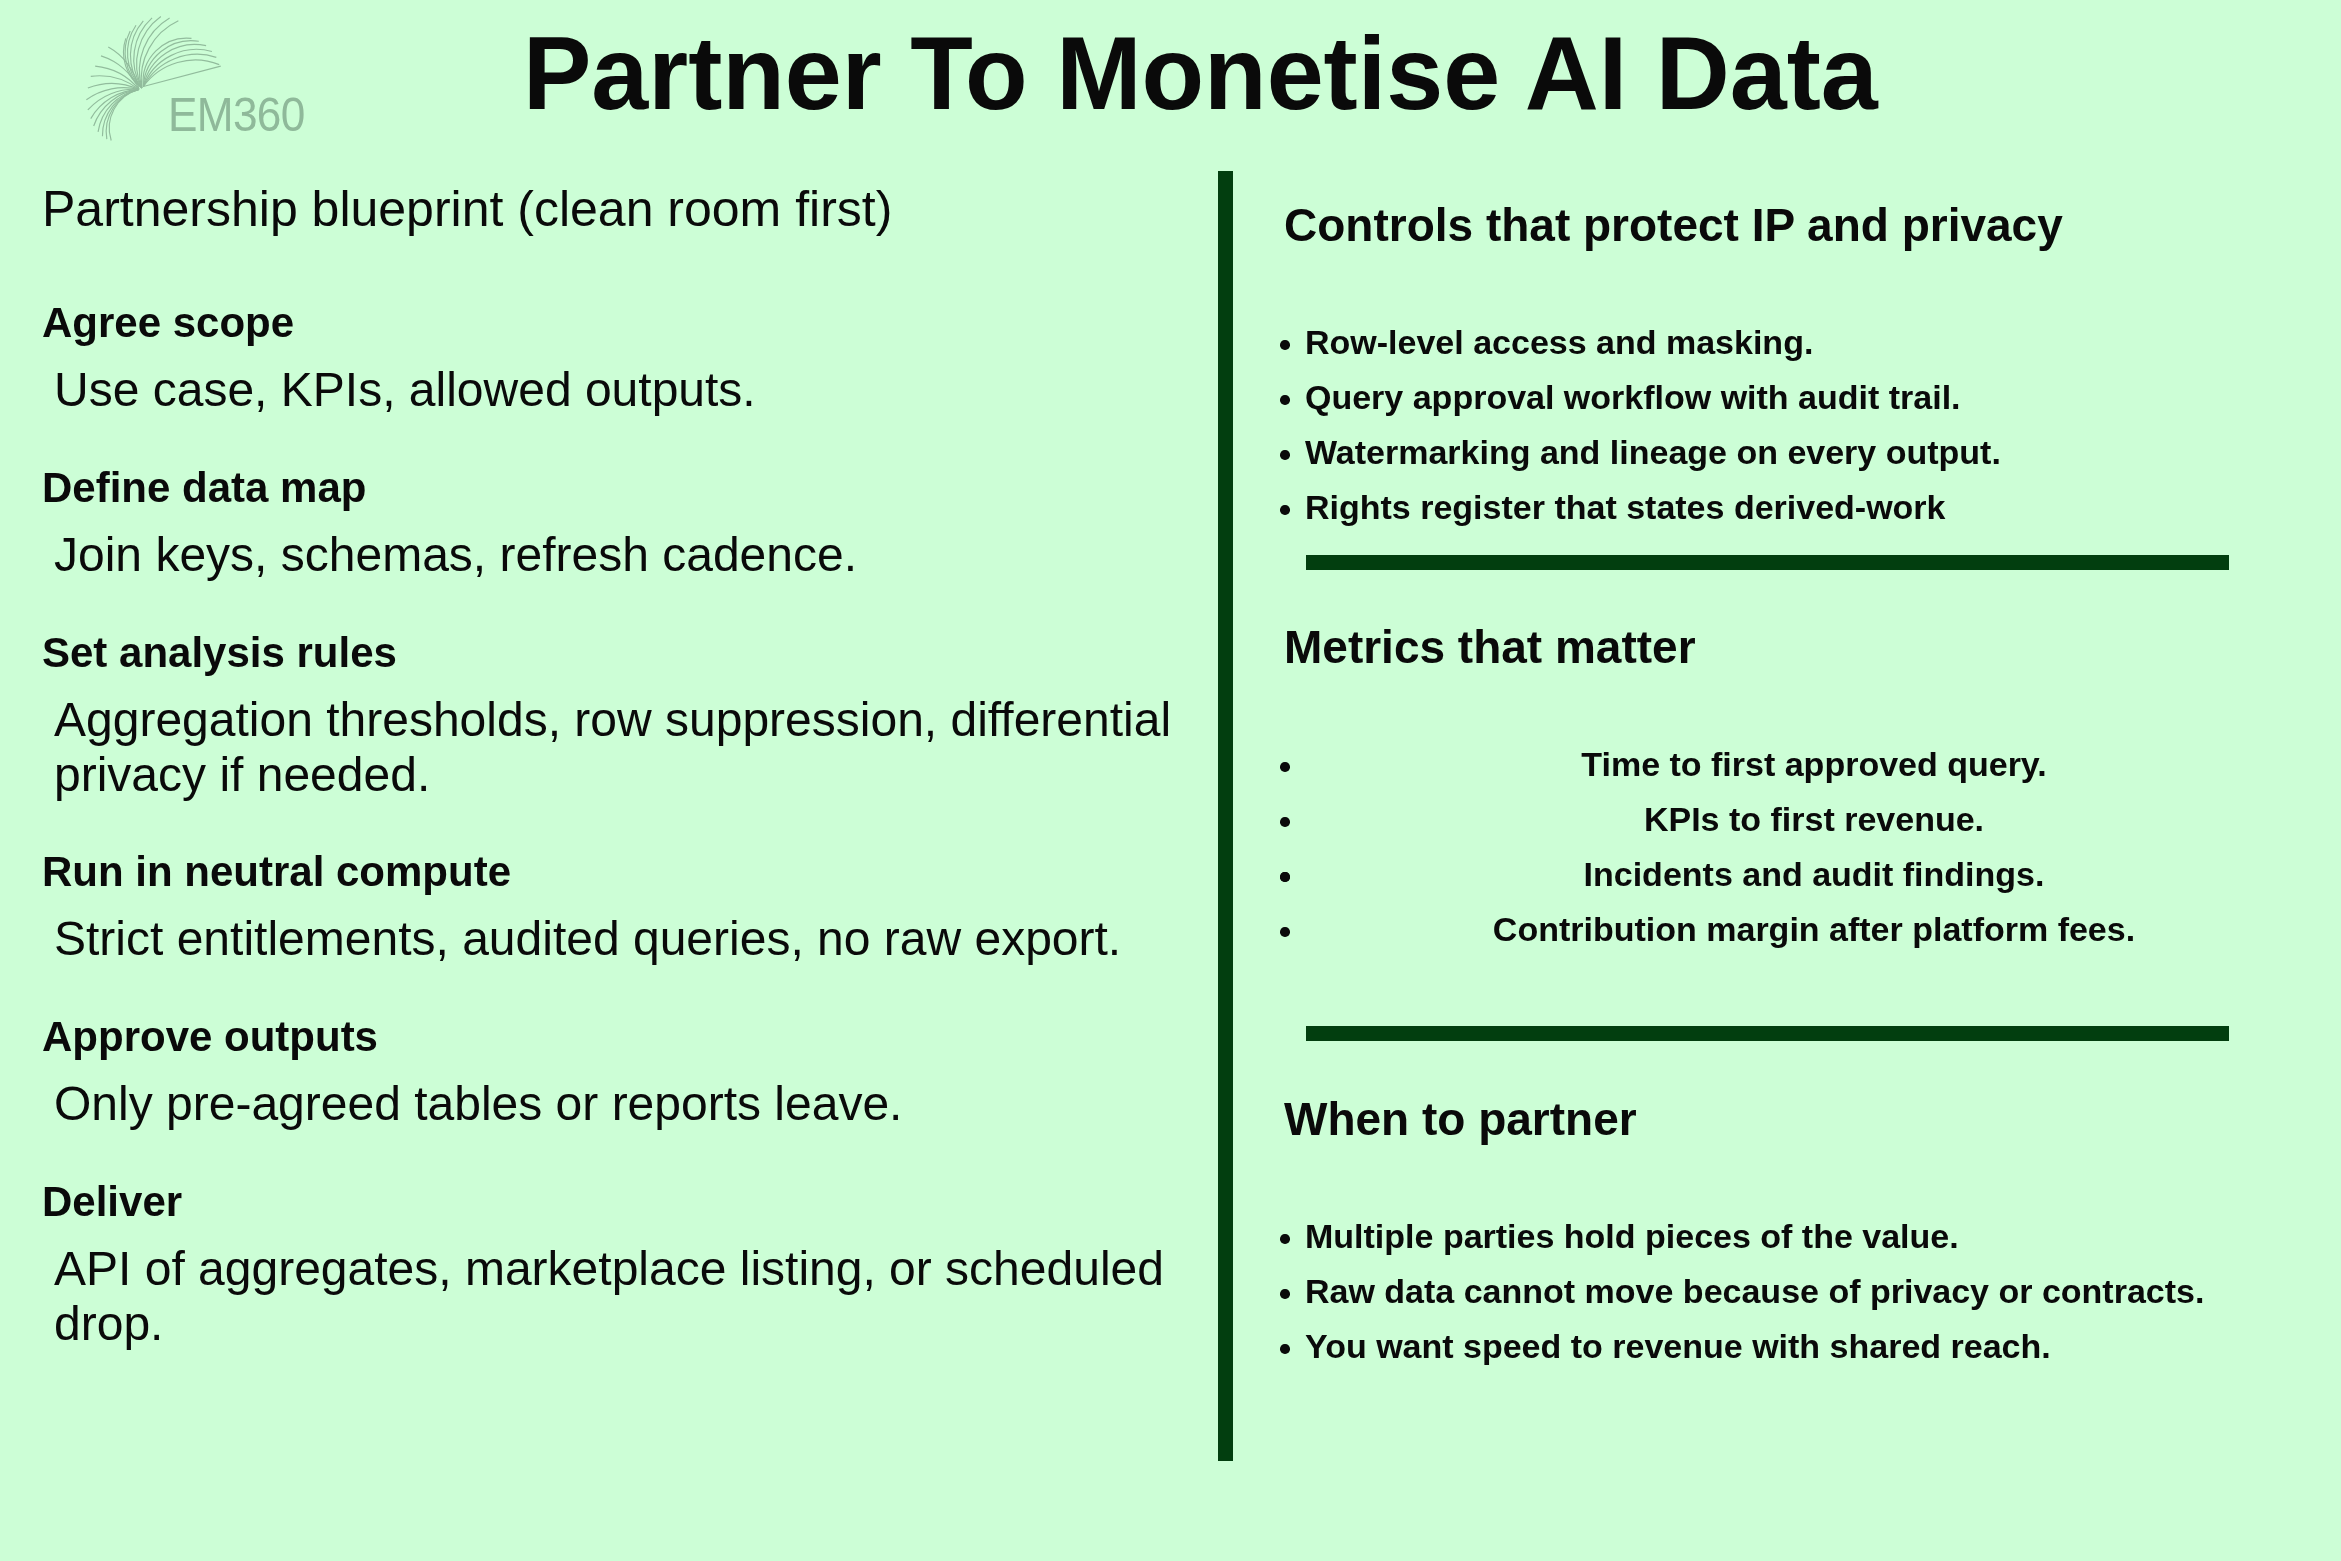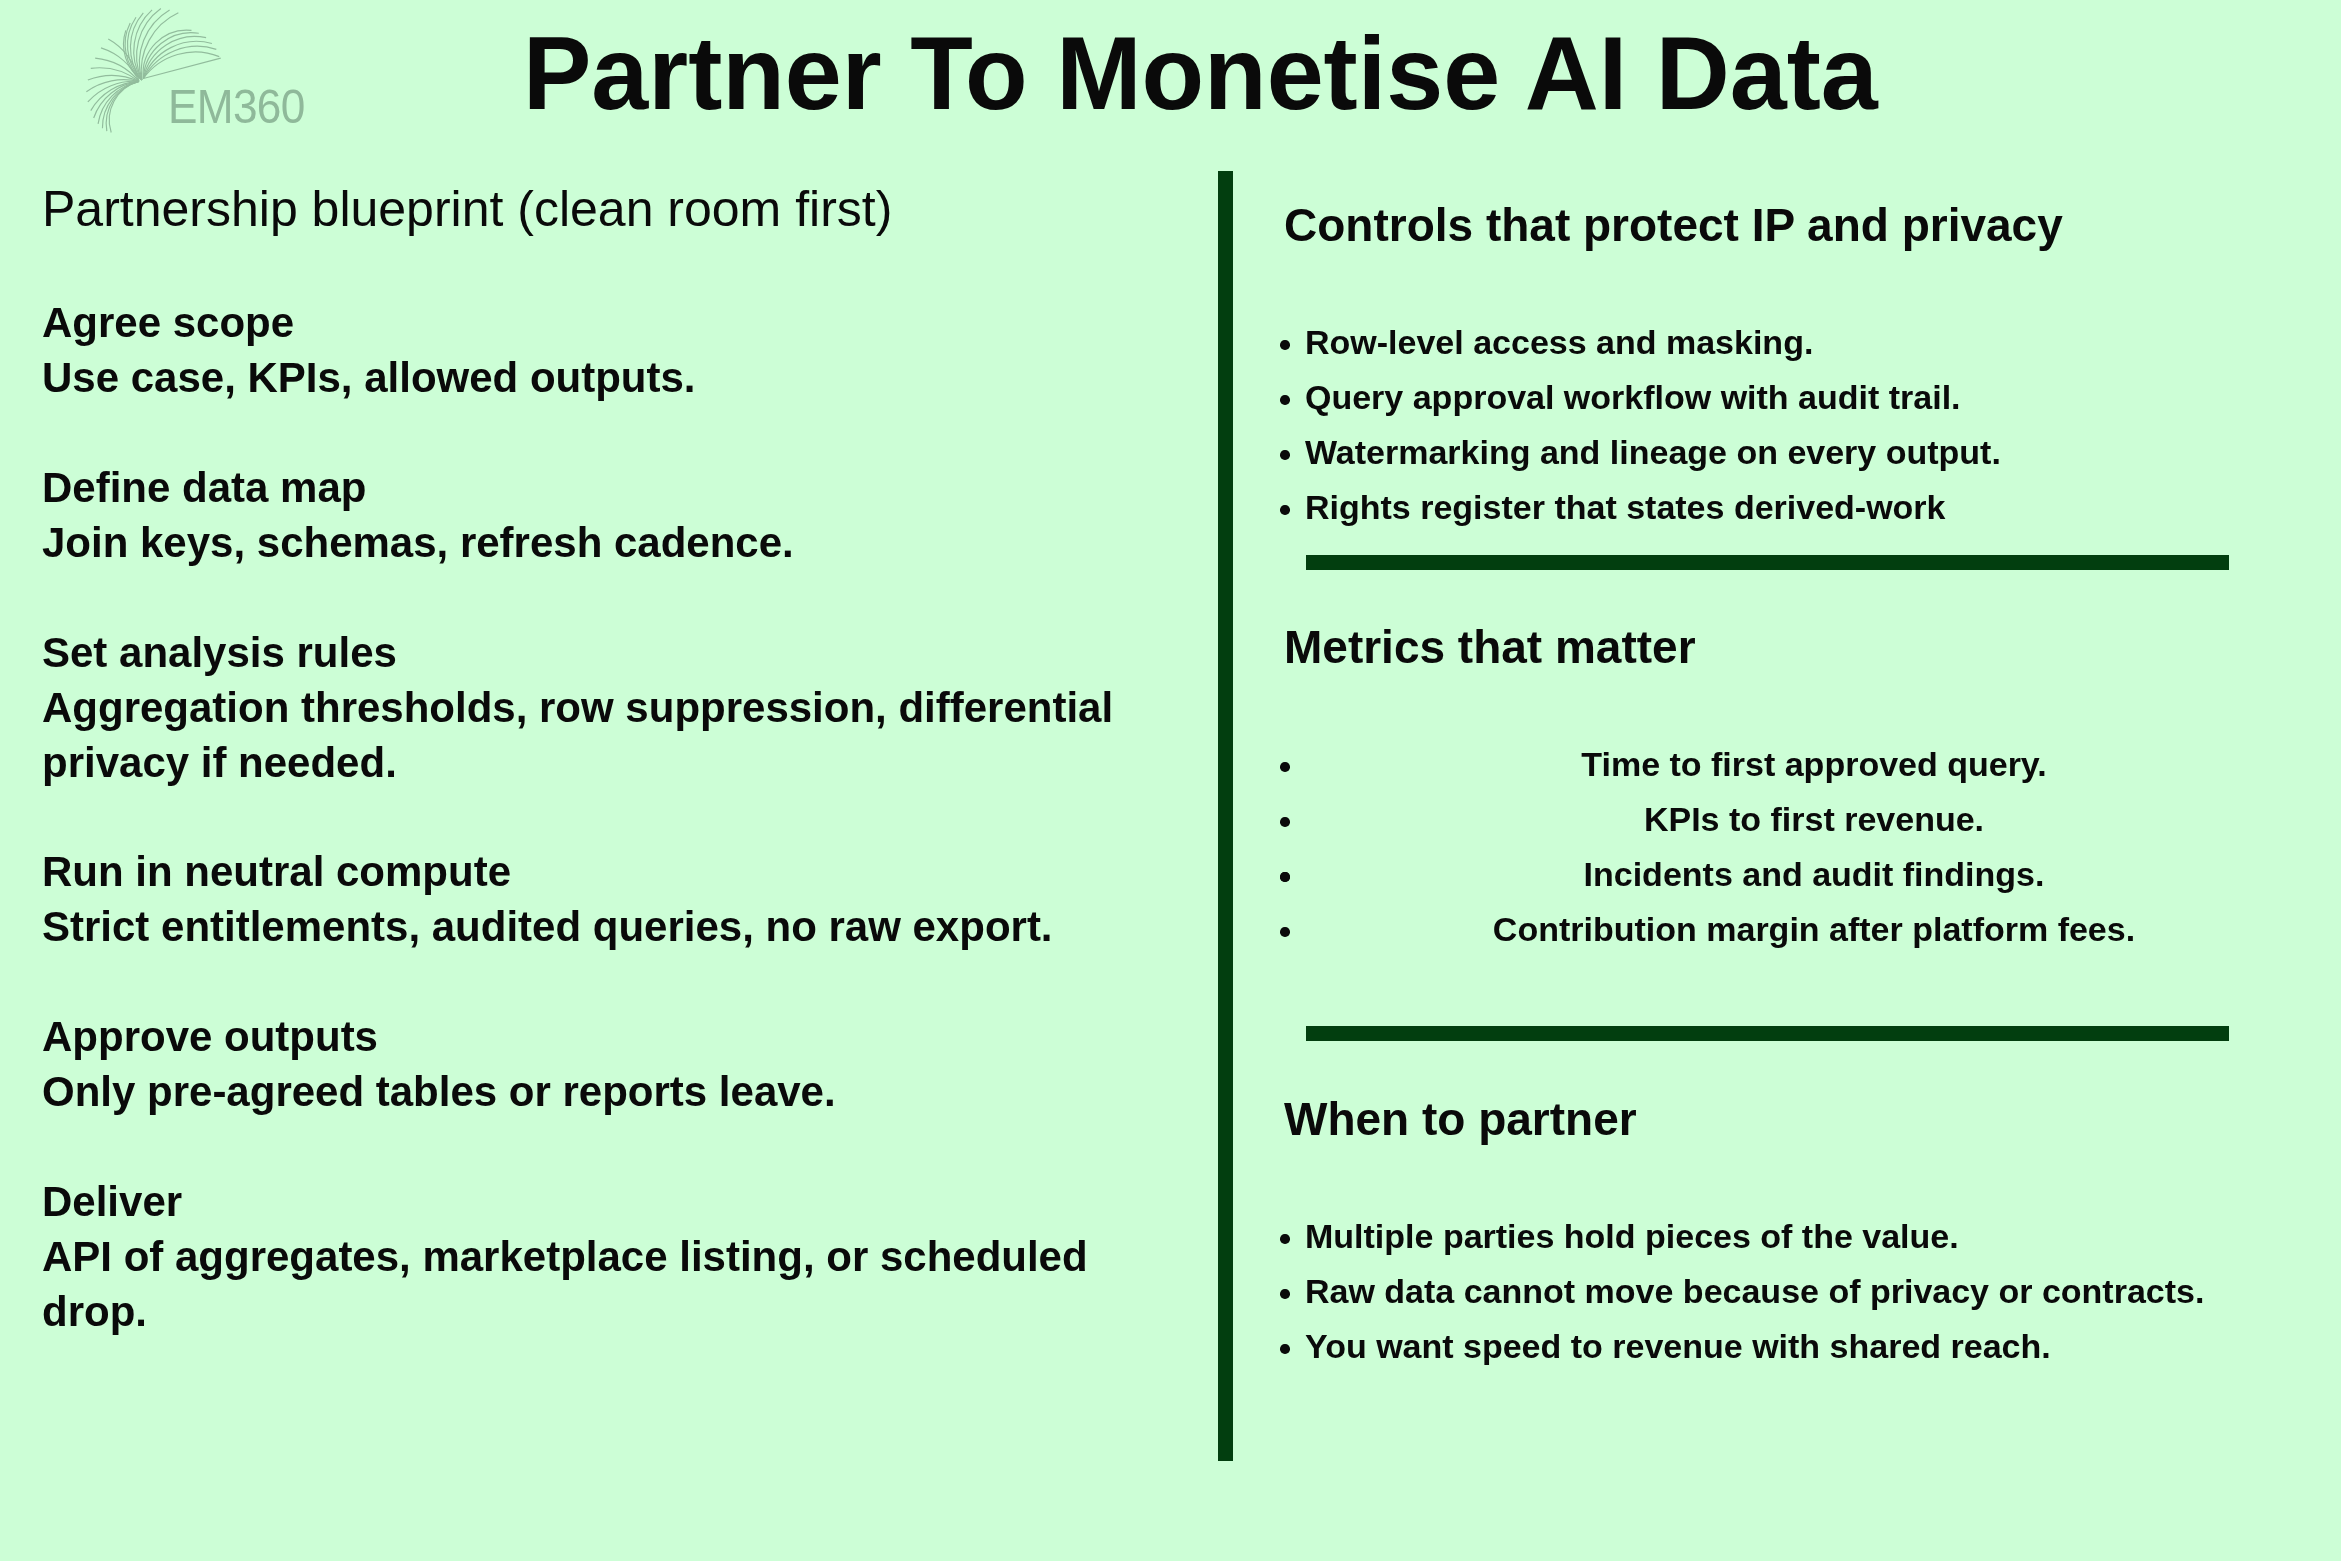--- a/index.html
+++ b/index.html
@@ -6,21 +6,21 @@
   body {
     width: 2342px; height: 1561px;
     background: #ccfed6;
     position: relative; overflow: hidden;
     font-family: "Liberation Sans", "DejaVu Sans", sans-serif;
     color: #0a0a0a;
   }
   .abs { position: absolute; }
 
   
-  .logo { left: 82px; top: 1px; width: 249px; height: 139px; text-align: center; }
+  .logo { left: 82px; top: 9px; width: 249px; height: 139px; text-align: center; }
   .logo-mark { left: 0; top: 0; width: 146px; height: 139px; }
   .logo-text {
     left: 86px; top: 82px;
     font-size: 48px; font-weight: 400; letter-spacing: -0.7px;
     color: #8fb99a; line-height: 1;
     transform: scaleX(0.92); transform-origin: left top;
   }
 
   
   .title {
@@ -36,21 +36,21 @@
     font-size: 50px; font-weight: 500; line-height: 1; margin: 0;
     white-space: nowrap;
   }
   .left-heading { position: absolute; left: 0; top: 8px; }
   .step { position: absolute; left: 0; width: 1142px; }
   .step-title {
     font-size: 42px; font-weight: 700; line-height: 55px; margin: 0;
     white-space: nowrap;
   }
   .step-desc {
-    font-size: 42px; font-weight: 700; line-height: 55px; margin: 0;
+    font-size: 48px; font-weight: 400; line-height: 55px; margin: 12px;
     width: 1142px;
   }
 
   
   .vdivider { left: 1218px; top: 171px; width: 15.4px; height: 1290px; background: #023e0f; }
   .hdivider { left: 1306px; width: 923px; height: 15.4px; background: #023e0f; }
 
   
   .right-col { left: 1276px; width: 1047px; }
   .right-heading {

